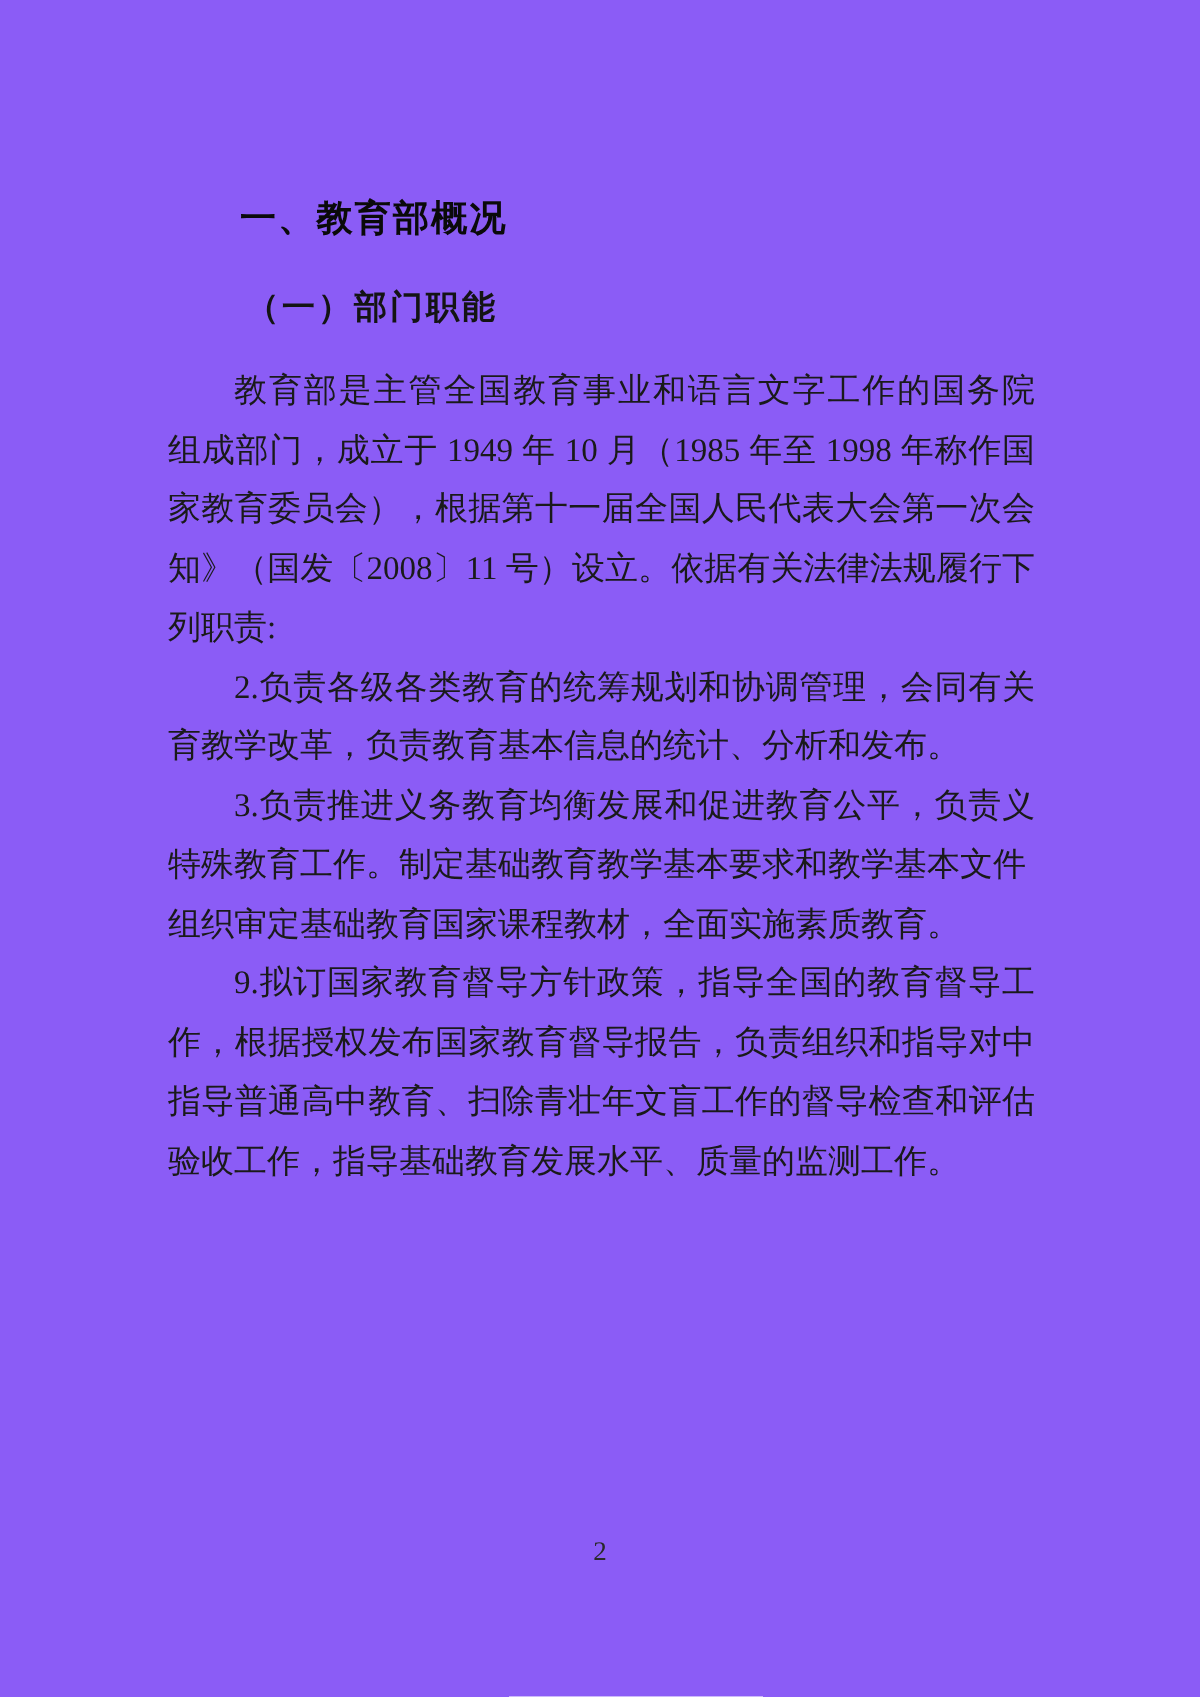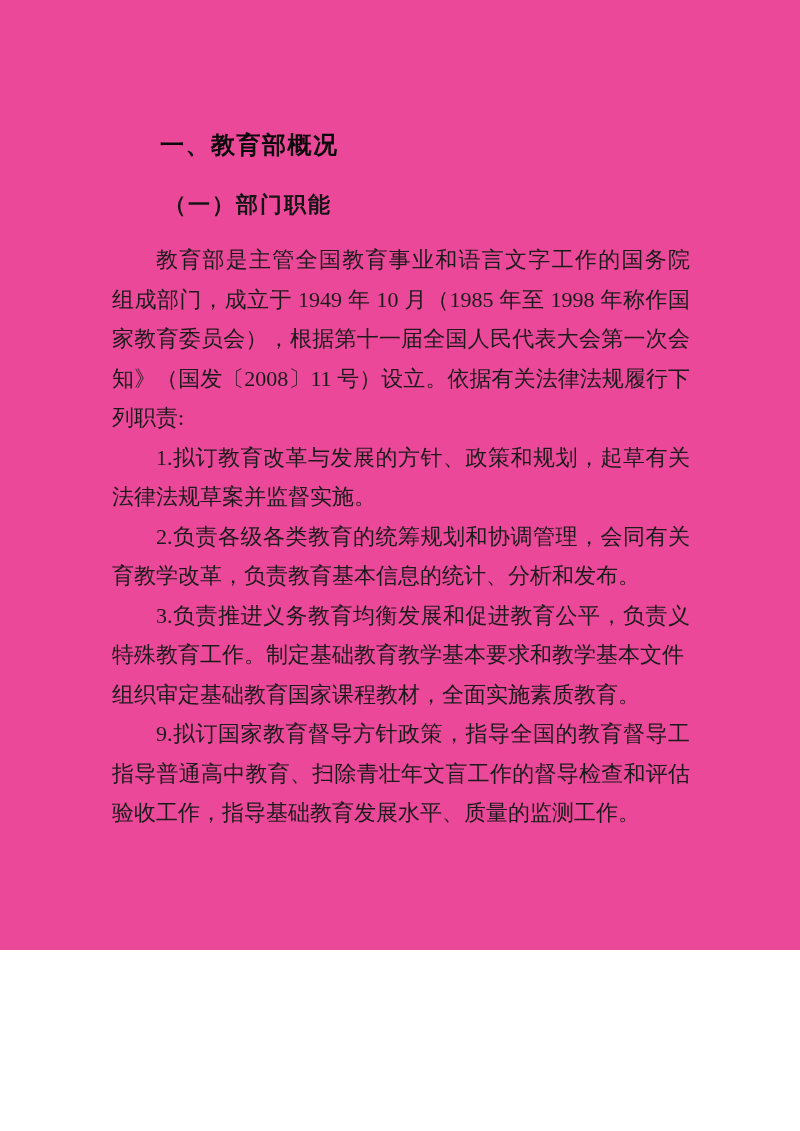--- a/index.html
+++ b/index.html
@@ -3,22 +3,22 @@
 <meta charset="utf-8">
 <style>
   html, body {
     margin: 0;
     padding: 0;
     background: #ffffff;
   }
   .page {
     position: relative;
     width: 800px;
-    height: 950px;
-    background: #ec4899;
+    height: 1131px;
+    background: #8b5cf6;
     color: #141414;
     font-family: "Liberation Serif", "DejaVu Serif", serif;
     overflow: hidden;
   }
   .section-heading {
     position: absolute;
     left: 160px;
     top: 129px;
     margin: 0;
     font-family: "Liberation Sans", "DejaVu Sans", sans-serif;
@@ -86,38 +86,35 @@
   <div class="body-text">
 
     <div class="paragraph">
       <div class="line indent">教育部是主管全国教育事业和语言文字工作的国务院</div>
       <div class="line">组成部门，成立于 1949 年 10 月（1985 年至 1998 年称作国</div>
       <div class="line">家教育委员会），根据第十一届全国人民代表大会第一次会</div>
       <div class="line">知》（国发〔2008〕11 号）设立。依据有关法律法规履行下</div>
       <div class="line last">列职责:</div>
     </div>
 
-    <div class="paragraph">
-      <div class="line indent">1.拟订教育改革与发展的方针、政策和规划，起草有关</div>
-      <div class="line last">法律法规草案并监督实施。</div>
-    </div>
 
     <div class="paragraph">
       <div class="line indent">2.负责各级各类教育的统筹规划和协调管理，会同有关</div>
       <div class="line last">育教学改革，负责教育基本信息的统计、分析和发布。</div>
     </div>
 
     <div class="paragraph">
       <div class="line indent">3.负责推进义务教育均衡发展和促进教育公平，负责义</div>
       <div class="line">特殊教育工作。制定基础教育教学基本要求和教学基本文件，</div>
       <div class="line last">组织审定基础教育国家课程教材，全面实施素质教育。</div>
     </div>
 
     <div class="paragraph">
       <div class="line indent">9.拟订国家教育督导方针政策，指导全国的教育督导工</div>
+      <div class="line">作，根据授权发布国家教育督导报告，负责组织和指导对中</div>
       <div class="line">指导普通高中教育、扫除青壮年文盲工作的督导检查和评估</div>
       <div class="line last">验收工作，指导基础教育发展水平、质量的监测工作。</div>
     </div>
 
   </div>
 
   <div class="page-number">2</div>
 
 </div>
 

